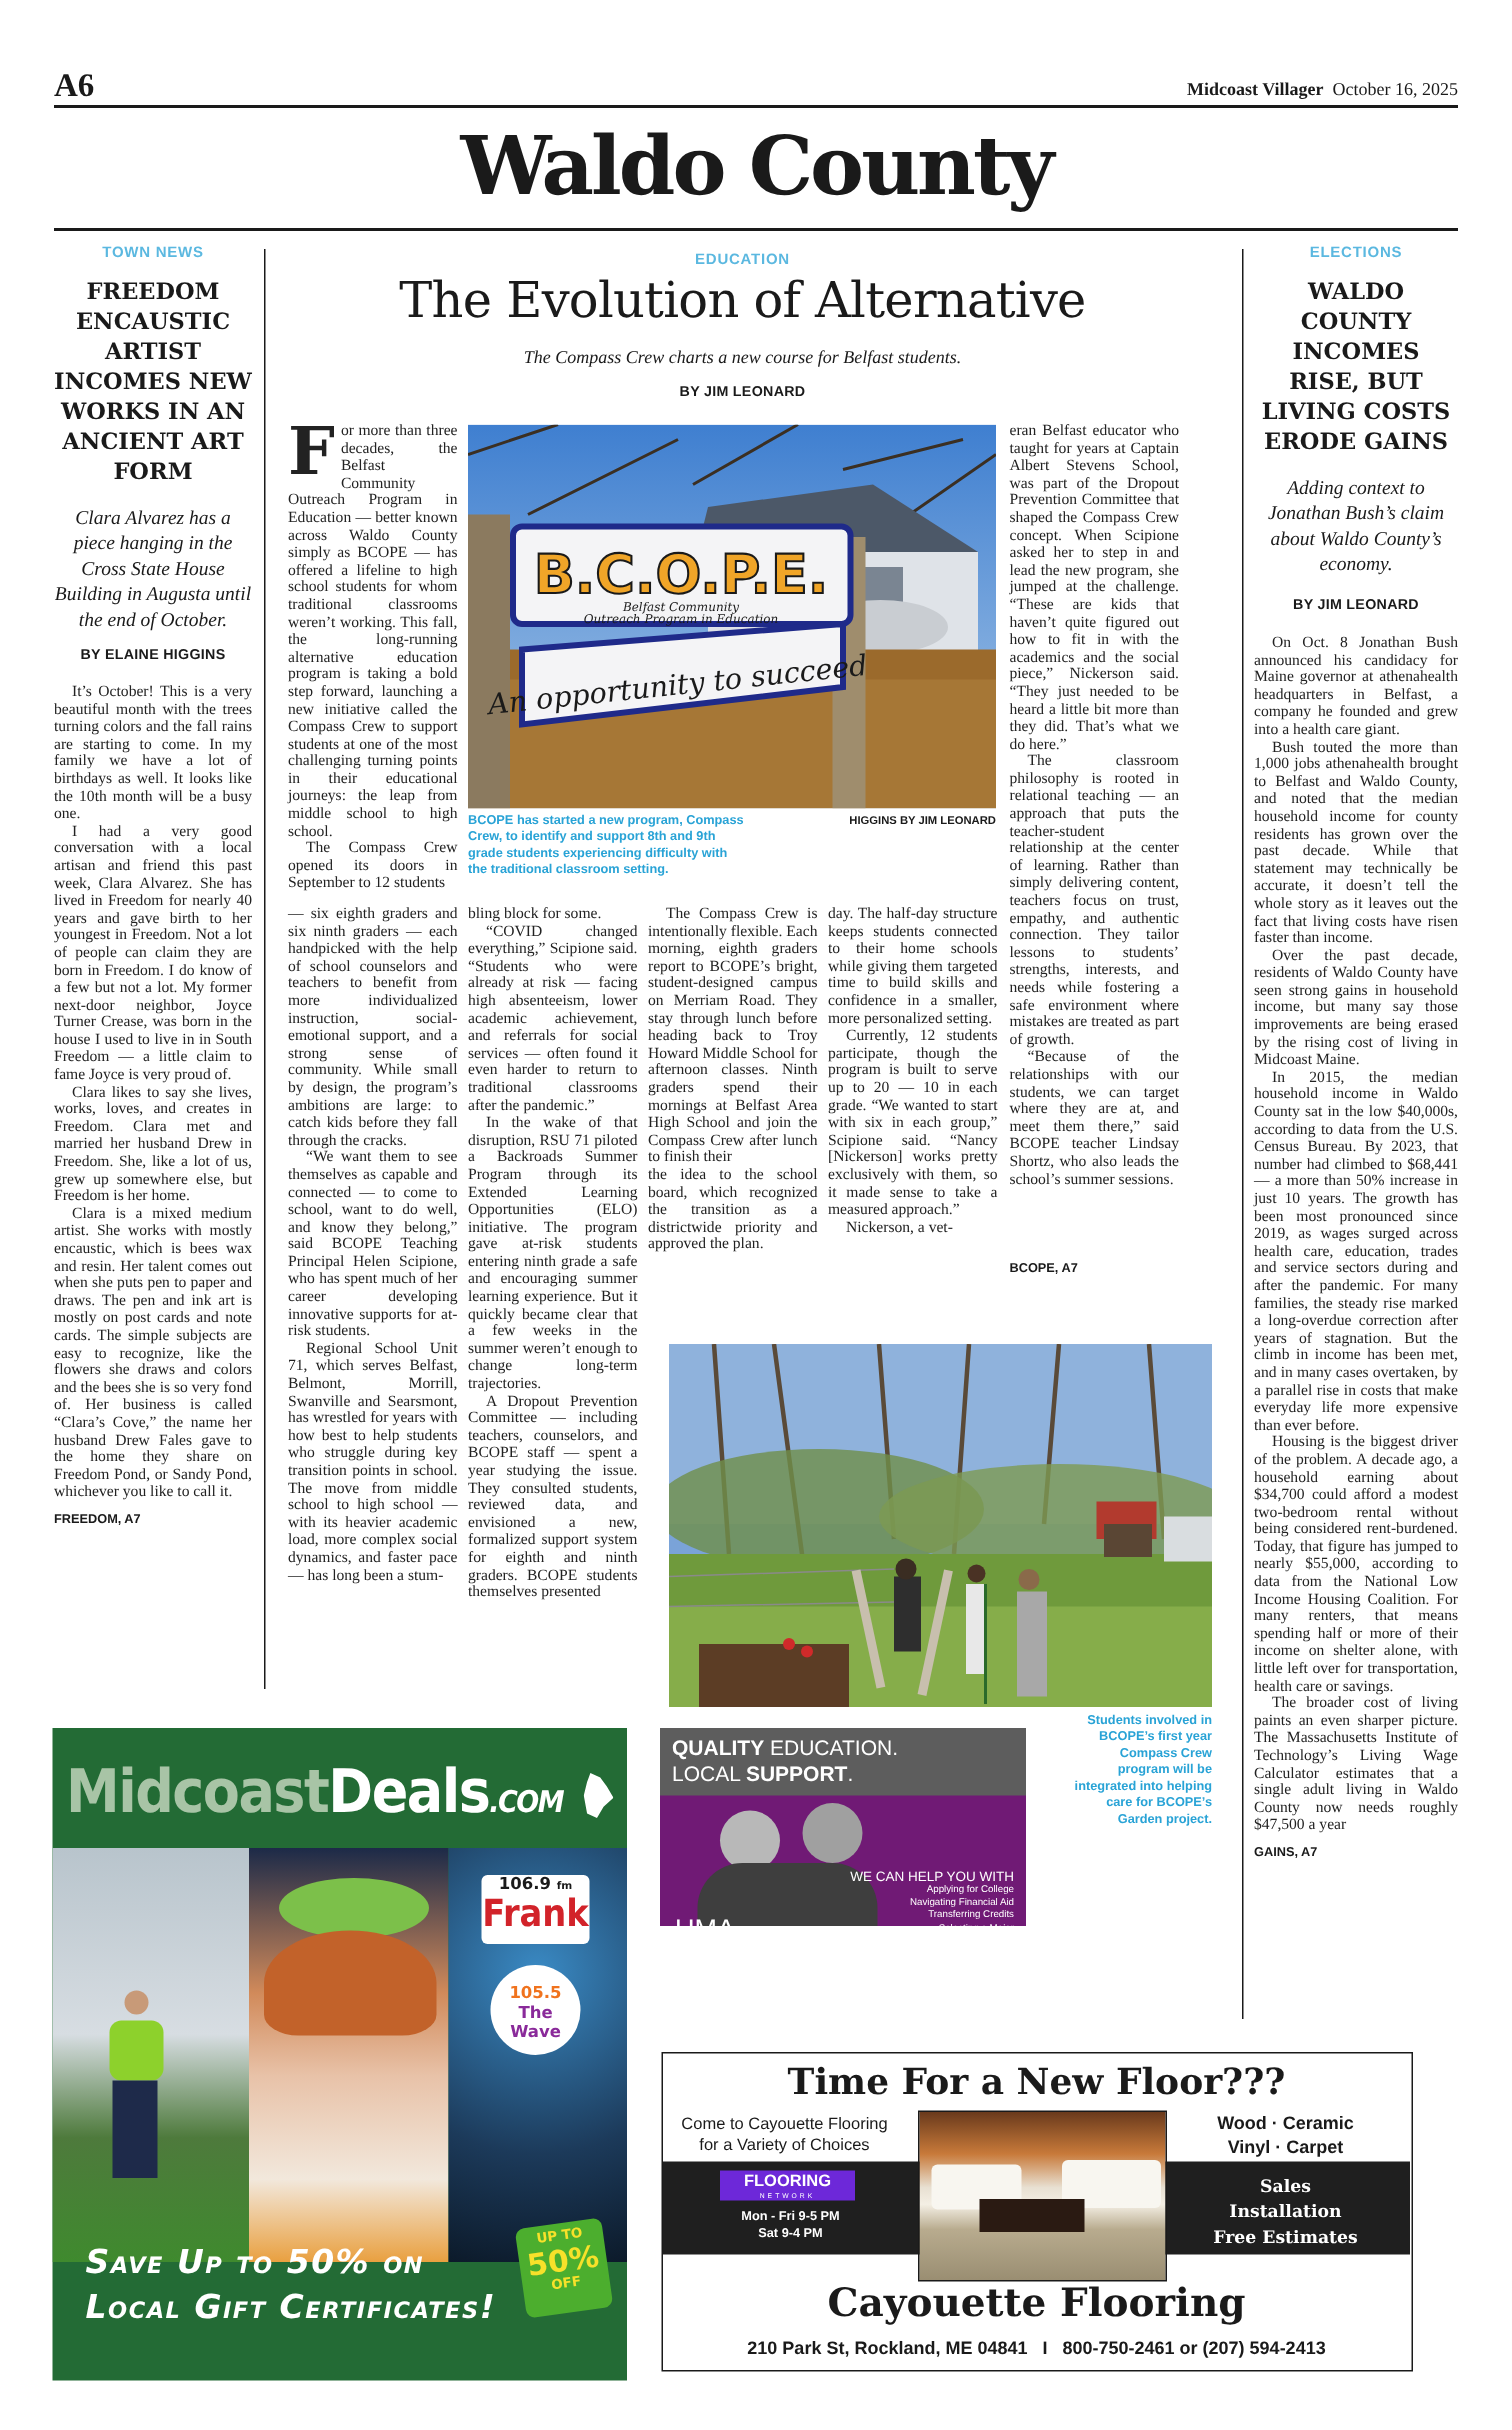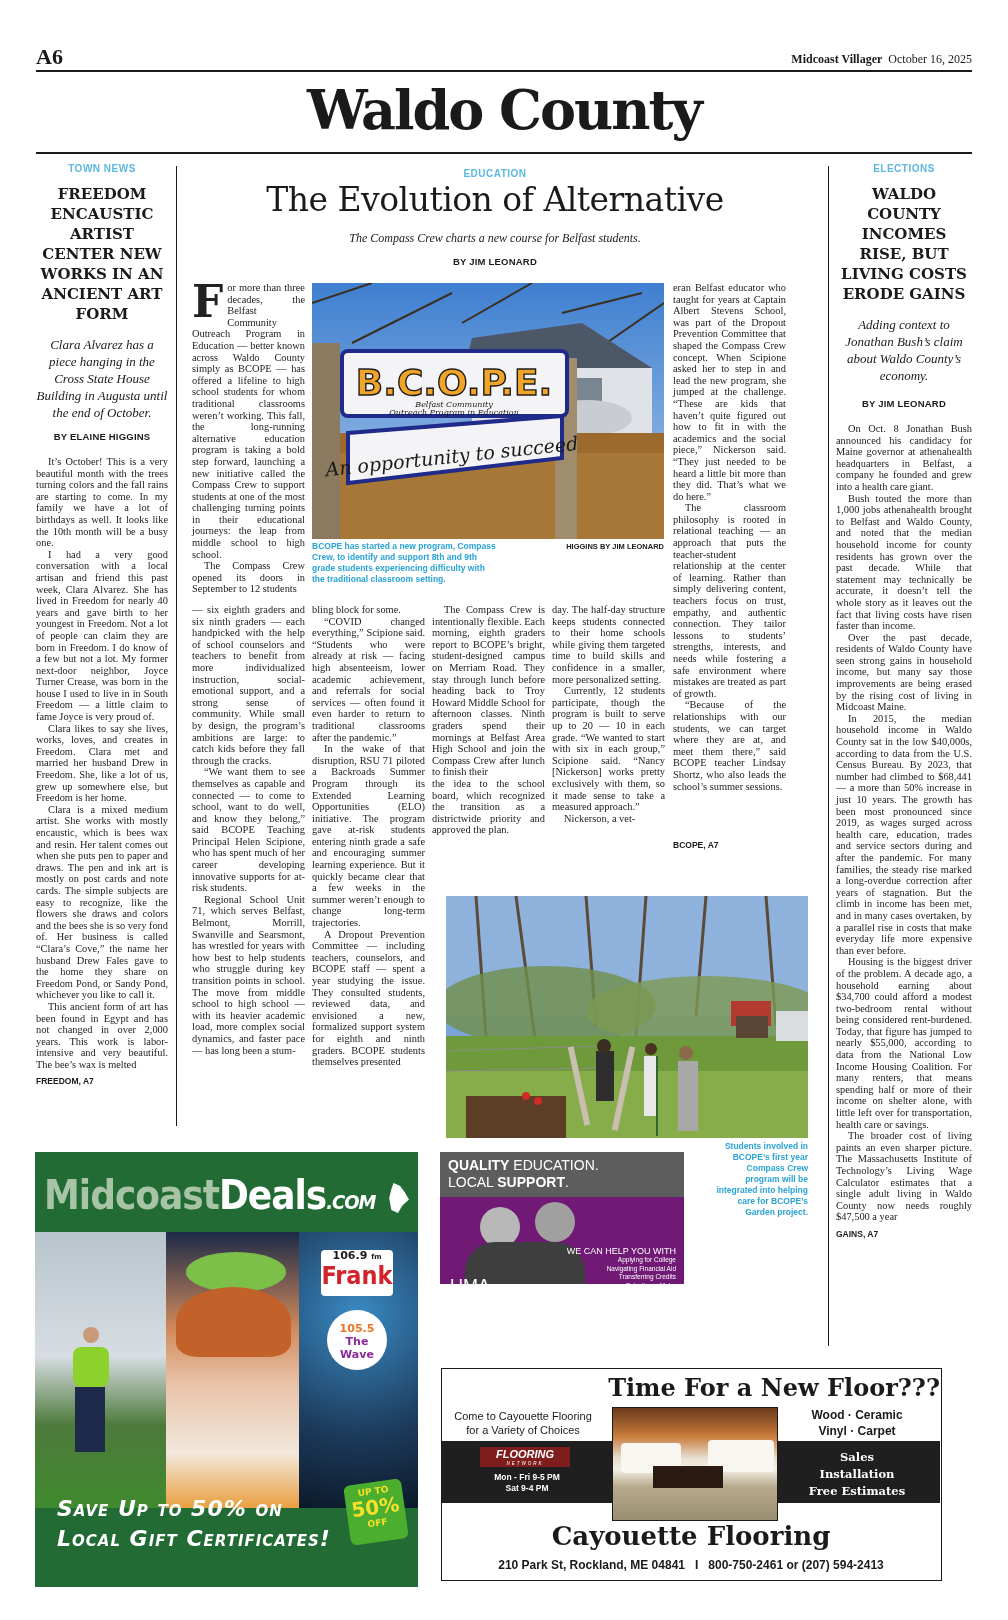--- a/index.html
+++ b/index.html
@@ -47,29 +47,28 @@
 </div>
 <div class="rule" style="top:70px"></div>
 <div class="abs" id="section-title">Waldo County</div>
 <div class="rule" style="top:152px"></div>
 
 <div class="vrule" style="left:176px; top:166px; height:960px;"></div>
 <div class="vrule" style="left:828px; top:166px; height:1180px;"></div>
 
 <div class="abs" style="left:36px; top:163px; width:132px;">
   <div class="kicker">TOWN NEWS</div>
-  <div class="side-head" style="margin-top:10px;">FREEDOM ENCAUSTIC ARTIST CENTER NEW WORKS IN AN ANCIENT ART FORM</div>
+  <div class="side-head" style="margin-top:10px;">FREEDOM ENCAUSTIC ARTIST INCOMES NEW WORKS IN AN ANCIENT ART FORM</div>
   <div class="dek" style="margin-top:12px;">Clara Alvarez has a piece hanging in the Cross State House Building in Augusta until the end of October.</div>
   <div class="byline" style="margin-top:10px;">BY ELAINE HIGGINS</div>
   <div class="body-text" style="margin-top:14px;">
     <p>It’s October! This is a very beautiful month with the trees turning colors and the fall rains are starting to come. In my family we have a lot of birthdays as well. It looks like the 10th month will be a busy one.</p>
     <p>I had a very good conversation with a local artisan and friend this past week, Clara Alvarez. She has lived in Freedom for nearly 40 years and gave birth to her youngest in Freedom. Not a lot of people can claim they are born in Freedom. I do know of a few but not a lot. My former next-door neighbor, Joyce Turner Crease, was born in the house I used to live in in South Freedom — a little claim to fame Joyce is very proud of.</p>
     <p>Clara likes to say she lives, works, loves, and creates in Freedom. Clara met and married her husband Drew in Freedom. She, like a lot of us, grew up somewhere else, but Freedom is her home.</p>
     <p>Clara is a mixed medium artist. She works with mostly encaustic, which is bees wax and resin. Her talent comes out when she puts pen to paper and draws. The pen and ink art is mostly on post cards and note cards. The simple subjects are easy to recognize, like the flowers she draws and colors and the bees she is so very fond of. Her business is called “Clara’s Cove,” the name her husband Drew Fales gave to the home they share on Freedom Pond, or Sandy Pond, whichever you like to call it.</p>
-    <p>This ancient form of art has been found in Egypt and has not changed in over 2,000 years. This work is labor-intensive and very beautiful. The bee’s wax is melted</p>
   </div>
   <div class="jump" style="margin-top:6px;">FREEDOM, A7</div>
 </div>
 
 <div class="abs kicker" style="left:185px; width:620px; top:168px;">EDUCATION</div>
 <div class="abs" id="main-headline">The Evolution of Alternative</div>
 <div class="abs dek" style="left:185px; width:620px; top:230px; font-size:12px;">The Compass Crew charts a new course for Belfast students.</div>
 <div class="abs byline" style="left:185px; width:620px; top:256px;">BY JIM LEONARD</div>
 
 <div class="abs body-text" style="left:192px; top:282px; width:113px;">
@@ -237,31 +236,31 @@
   </div>
   <div style="position:absolute; left:10px; top:125px; color:#ffffff; font-family:'Liberation Sans',sans-serif;">
     <div style="font-size:18px; line-height:18px;">UMA</div>
     <div style="font-size:6px; font-weight:bold; letter-spacing:1px;">ROCKLAND</div>
     <div style="font-size:6px; letter-spacing:1px;">CENTER</div>
   </div>
   <div style="position:absolute; right:10px; top:143px; color:#ffffff; font-family:'Liberation Sans',sans-serif; font-weight:bold; font-style:italic; font-size:8.5px;">uma.edu/rockland</div>
 </div>
 
 <div class="abs" id="floor-ad">
-  <div style="position:absolute; left:0; top:4px; width:498px; text-align:right; font-family:'DejaVu Serif',serif; font-weight:bold; font-size:24px; color:#1a1a1a;">Time For a New Floor???</div>
+  <div style="position:absolute; left:0; top:4px; width:498px; text-align:center; font-family:'DejaVu Serif',serif; font-weight:bold; font-size:24px; color:#1a1a1a;">Time For a New Floor???</div>
   <div style="position:absolute; left:6px; top:40px; width:150px; text-align:center; font-family:'Liberation Sans',sans-serif; font-size:11px; line-height:14px;">
     <div>Come to Cayouette Flooring</div>
     <div>for a Variety of Choices</div>
   </div>
   <div style="position:absolute; left:340px; top:38px; width:150px; text-align:center; font-family:'Liberation Sans',sans-serif; font-weight:bold; font-size:12px; line-height:16px;">
     <div>Wood · Ceramic</div>
     <div>Vinyl ·  Carpet</div>
   </div>
   <div style="position:absolute; left:0; top:72px; width:498px; height:62px; background:#1f1f1f;"></div>
-  <div style="position:absolute; left:38px; top:78px; width:90px; height:20px; background:#7f1d1d; text-align:center; color:#ffffff;font-style:italic;">
+  <div style="position:absolute; left:38px; top:78px; width:90px; height:20px; background:#6d28d9; text-align:center; color:#ffffff;">
     <div style="font-family:'Liberation Sans',sans-serif; font-weight:bold; font-size:11px; line-height:14px;">FLOORING</div>
     <div style="font-family:'Liberation Sans',sans-serif; font-size:4.5px; letter-spacing:2px;">NETWORK</div>
   </div>
   <div style="position:absolute; left:10px; top:103px; width:150px; text-align:center; color:#ffffff; font-family:'Liberation Sans',sans-serif; font-weight:bold; font-size:8.5px; line-height:11px;">
     <div>Mon - Fri 9-5 PM</div>
     <div>Sat 9-4 PM</div>
   </div>
   <div style="position:absolute; left:170px; top:38px; width:166px; height:114px; border:1px solid #1a1a1a; background:linear-gradient(#6a3a1c 0%, #c87a3a 25%, #e8e0d2 45%, #f4efe4 55%, #b8ab8e 70%, #9a8e72 100%); overflow:hidden;">
     <div style="position:absolute; left:8px; top:35px; width:60px; height:30px; background:#f8f6f0; border-radius:4px;"></div>
     <div style="position:absolute; left:95px; top:32px; width:66px; height:32px; background:#f8f6f0; border-radius:4px;"></div>

